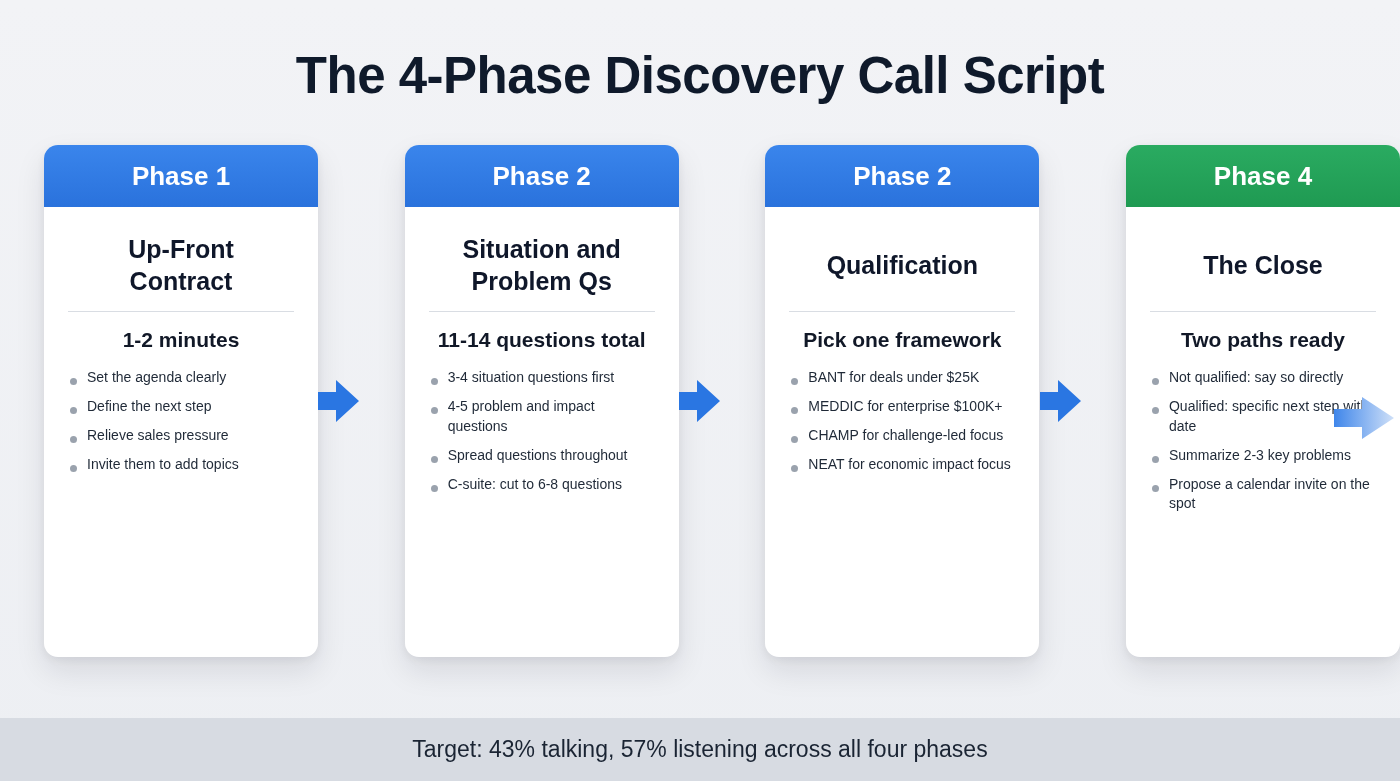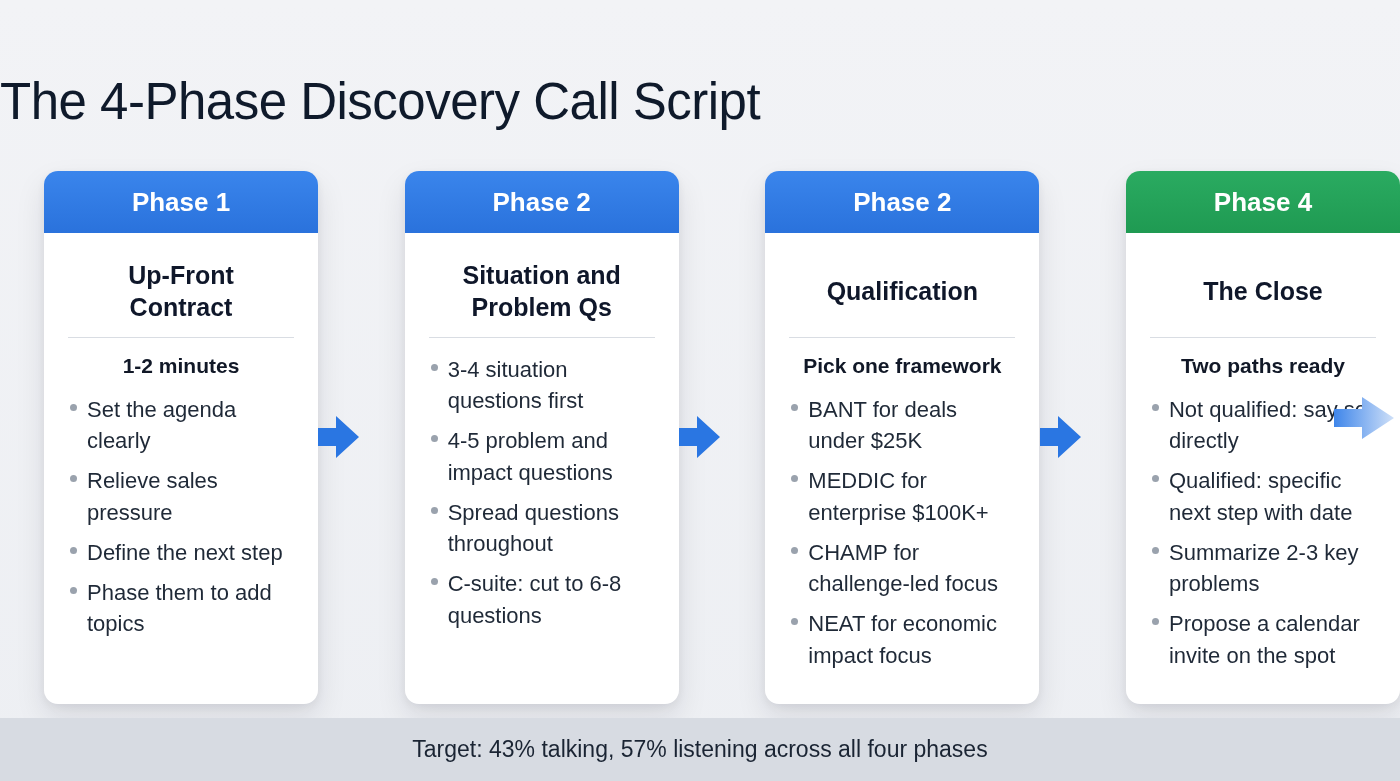--- a/index.html
+++ b/index.html
@@ -8,24 +8,24 @@
     width: 1400px;
     height: 781px;
     position: relative;
     overflow: hidden;
     background: linear-gradient(180deg, #f2f3f6 0%, #edeff3 100%);
     font-family: "Liberation Sans", sans-serif;
     color: #111827;
   }
   .title {
     margin: 0;
-    padding-top: 72px;
-    text-align: left;
+    padding-top: 46px;
+    text-align: center;
     font-size: 51px;
-    font-weight: 400;
+    font-weight: 700;
     letter-spacing: -0.5px;
     color: #0f1a2b;
   }
   .board {
     margin-top: 40px;
     display: flex;
     justify-content: center;
     align-items: stretch;
   }
   .card {
@@ -69,21 +69,21 @@
     border-top: 1.5px solid #d9dde3;
     margin: 2px 2px 16px 2px;
   }
   .card-subtitle {
     text-align: center;
     font-size: 21px;
     font-weight: 700;
     color: #111827;
     margin-bottom: 16px;
   }
-  .bullets { list-style: none; margin: 0; padding: 0; font-size: 22px; color: #1f2937; }
+  .bullets { list-style: none; margin: 0; padding: 0; font-size: 14px; color: #1f2937; }
   .bullets li { position: relative; padding-left: 21px; margin-bottom: 9px; line-height: 1.42; }
   .dot {
     position: absolute;
     left: 4px;
     top: 10px;
     width: 7px;
     height: 7px;
     border-radius: 50%;
     background: #9aa2ad;
   }
@@ -123,42 +123,43 @@
       <span>Phase 1</span>
     </header>
     <div class="card-body">
       <div class="card-title">
         <span>Up-Front Contract</span>
       </div>
       <hr class="divider">
       <div class="card-subtitle">1-2 minutes</div>
       <ul class="bullets">
         <li><span class="dot"></span><span>Set the agenda clearly</span></li>
+        <li><span class="dot"></span><span>Define the next step</span></li>
         <li><span class="dot"></span><span>Relieve sales pressure</span></li>
-        <li><span class="dot"></span><span>Define the next step</span></li>
-        <li><span class="dot"></span><span>Phase them to add topics</span></li>
+        <li><span class="dot"></span><span>Invite them to add topics</span></li>
       </ul>
     </div>
   </section>
 
   <div class="arrow-gap">
     <svg width="42" height="44" viewBox="0 0 42 44">
       <polygon points="0,13 18,13 18,1 41,22 18,43 18,31 0,31" fill="#2a76e2"></polygon>
     </svg>
   </div>
 
   <section class="card">
     <header class="card-header blue">
       <span>Phase 2</span>
     </header>
     <div class="card-body">
       <div class="card-title">
         <span>Situation and Problem Qs</span>
       </div>
       <hr class="divider">
+      <div class="card-subtitle">11-14 questions total</div>
       <ul class="bullets">
         <li><span class="dot"></span><span>3-4 situation questions first</span></li>
         <li><span class="dot"></span><span>4-5 problem and impact questions</span></li>
         <li><span class="dot"></span><span>Spread questions throughout</span></li>
         <li><span class="dot"></span><span>C-suite: cut to 6-8 questions</span></li>
       </ul>
     </div>
   </section>
 
   <div class="arrow-gap">

